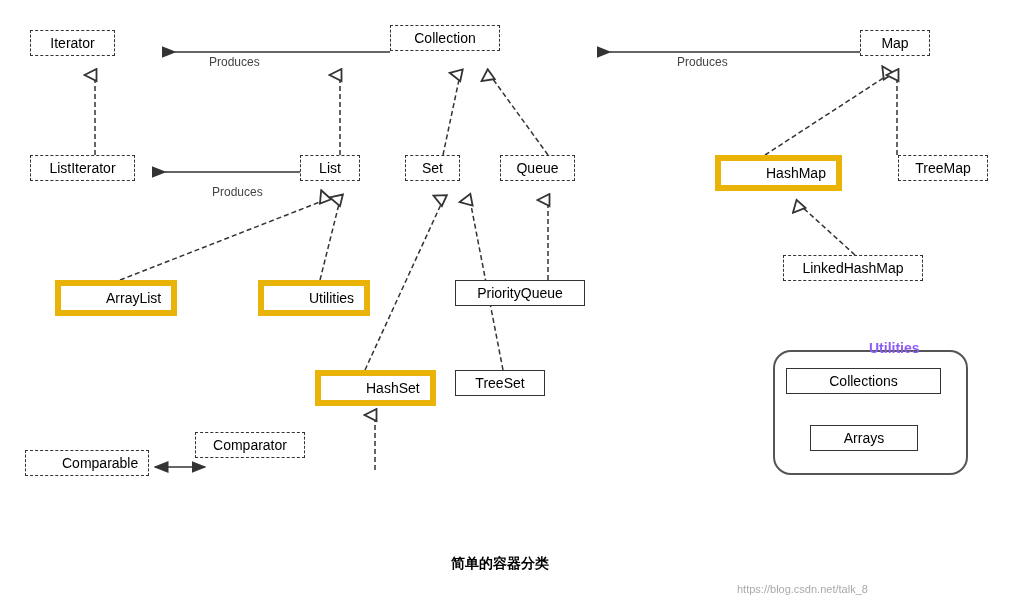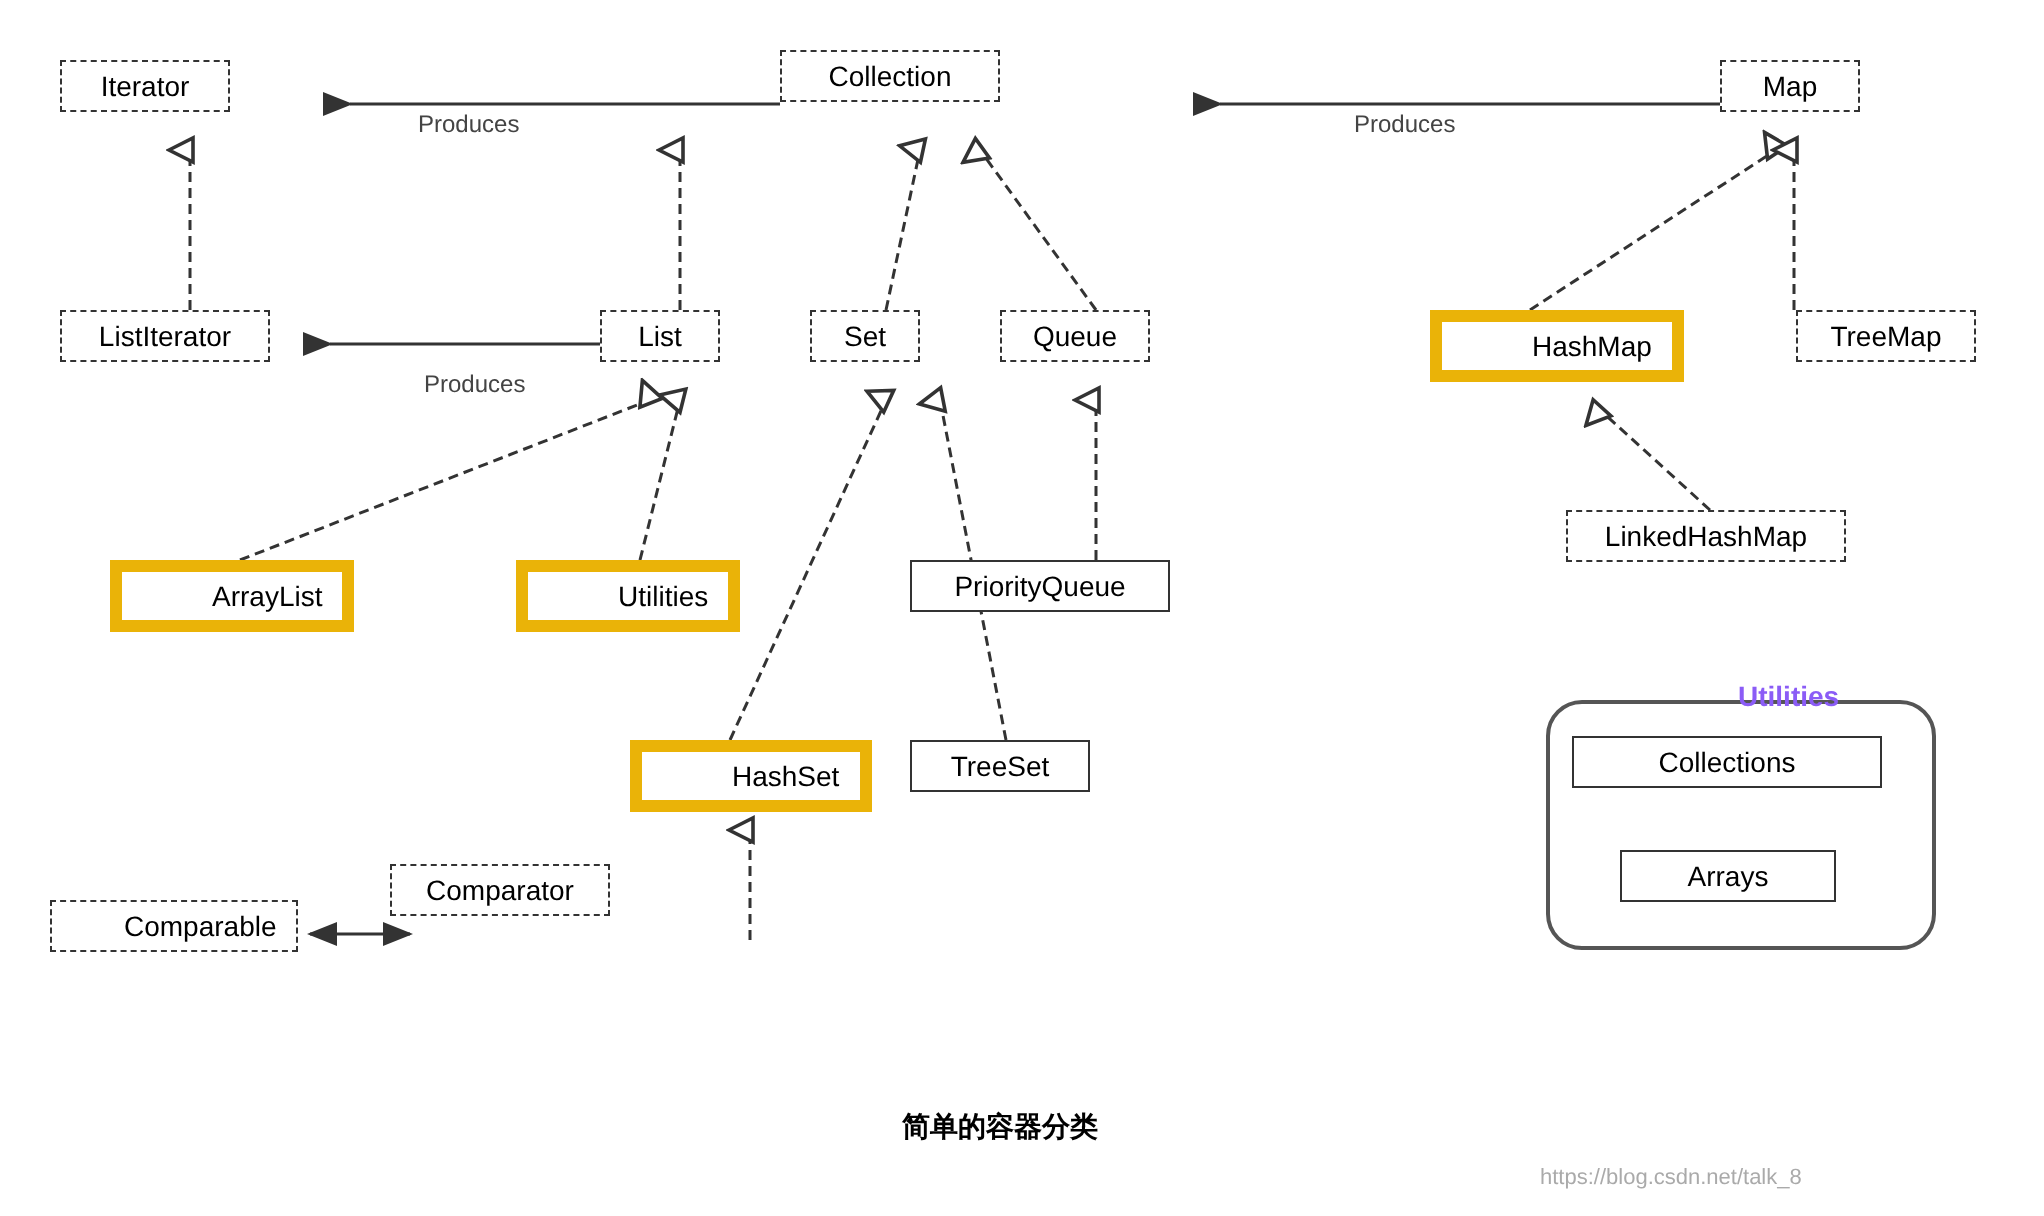--- a/index.html
+++ b/index.html
@@ -214,16 +214,16 @@
     <span>Produces</span>
   </div>
   <div class="label-text" style="left:168px; top:185px;">
     <span>Produces</span>
   </div>
 
   <div class="caption" style="left:300px; top:555px; width:400px; font-size:14px;">
     <span>简单的容器分类</span>
   </div>
 
-  <div class="watermark" style="left:728px; top:583px;padding-left:42px;">
+  <div class="watermark" style="left:695px; top:583px;padding-left:42px;">
     <span>https://blog.csdn.net/talk_8</span>
   </div>
 </div>
 
 </body></html>

